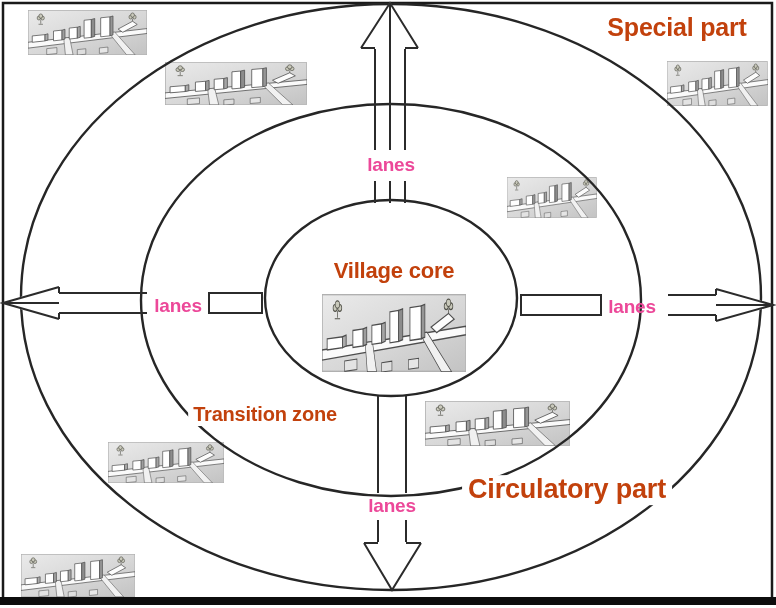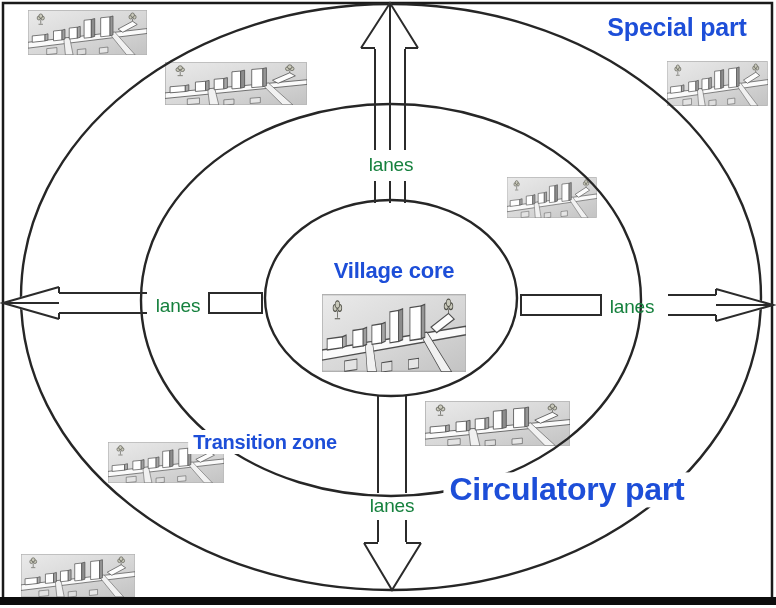--- a/index.html
+++ b/index.html
@@ -3,28 +3,28 @@
 <meta charset="utf-8">
 <style>
   html,body{margin:0;padding:0;background:#ffffff;}
   .stage{
     position:relative;width:776px;height:608px;background:#ffffff;overflow:hidden;
     font-family:"Liberation Sans",sans-serif;
   }
   .stage svg.canvas{position:absolute;left:0;top:0;width:776px;height:608px;display:block;}
   .lbl{
     position:absolute;transform:translate(-50%,-50%);
-    color:#1d4ed8;white-space:nowrap;letter-spacing:-0.2px;line-height:1.1;
+    color:#c2410c;white-space:nowrap;letter-spacing:-0.2px;line-height:1.1;
     font-family:"Liberation Sans",sans-serif;z-index:3;
   }
   .lbl-core{left:394px;top:271px;font-size:22px;font-weight:bold;}
   .lbl-special{left:677px;top:28px;font-size:25px;font-weight:bold;}
-  .lbl-transition{left:265px;top:414px;font-size:20px;font-weight:bold;background:#fff;padding:1px 5px;margin-top:28px;}
-  .lbl-circulatory{left:567px;top:490px;font-size:32px;font-weight:bold;background:#fff;padding:0 6px;}
-  .lbl-lanes{font-size:19px;font-weight:normal;color:#15803d;}
+  .lbl-transition{left:265px;top:414px;font-size:20px;font-weight:bold;background:#fff;padding:1px 5px;}
+  .lbl-circulatory{left:567px;top:490px;font-size:27px;font-weight:bold;background:#fff;padding:0 6px;}
+  .lbl-lanes{font-size:19px;font-weight:bold;color:#ec4899;}
   .lanes-n{left:391px;top:165px;}
   .lanes-w{left:178px;top:306px;}
   .lanes-e{left:632px;top:307px;}
   .lanes-s{left:392px;top:506px;}
 </style>
 </head>
 <body>
 
 <div class="stage">
 

